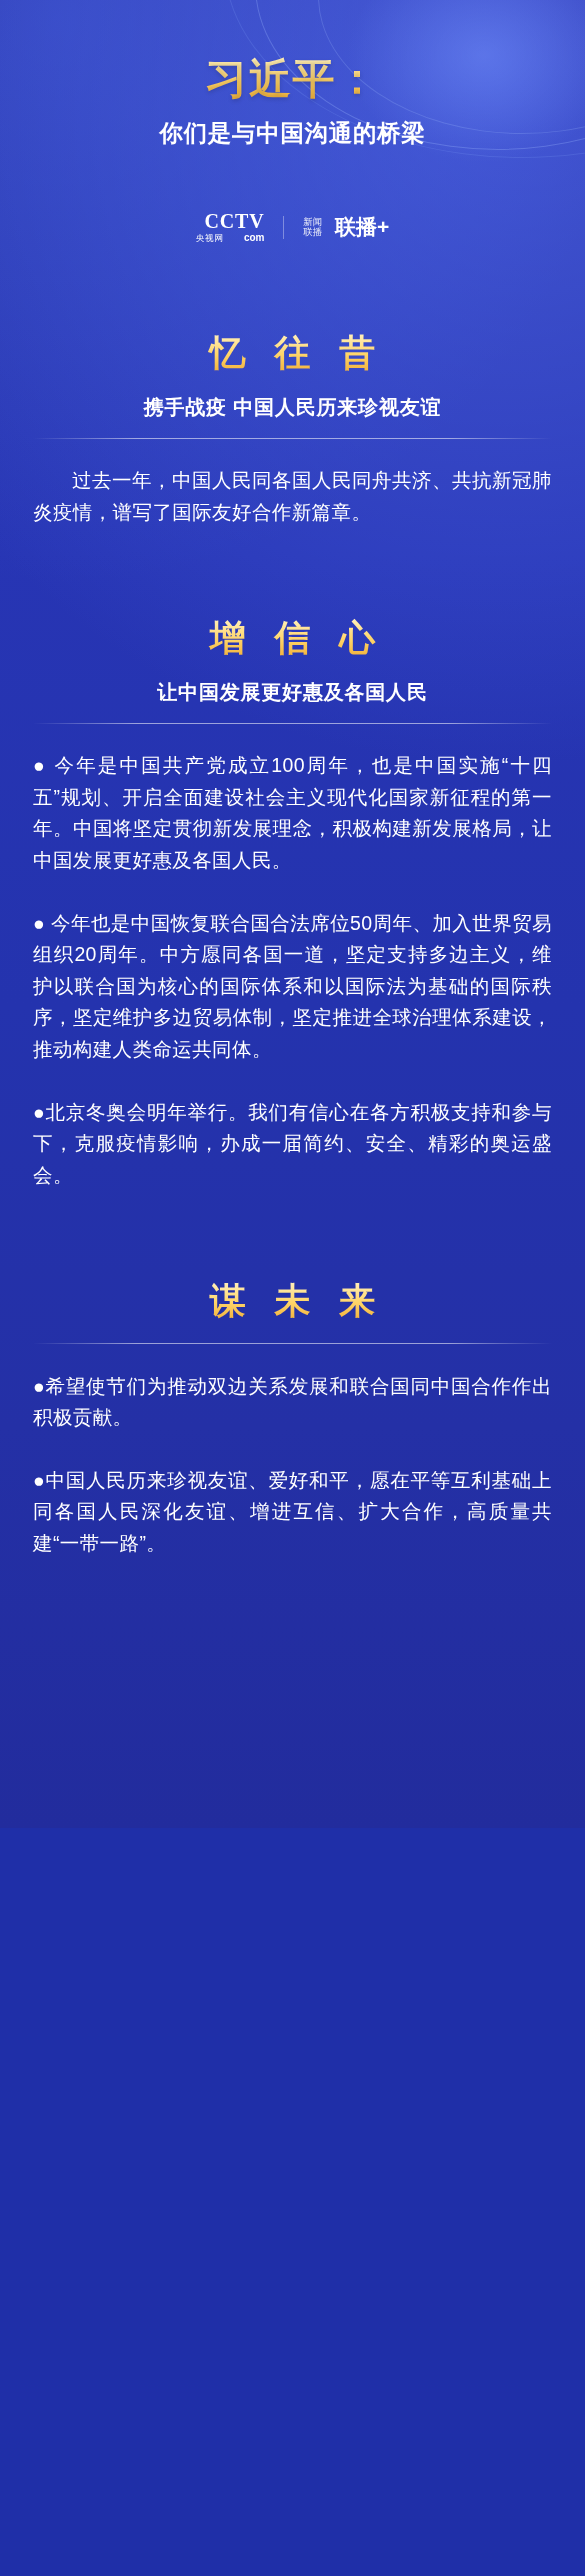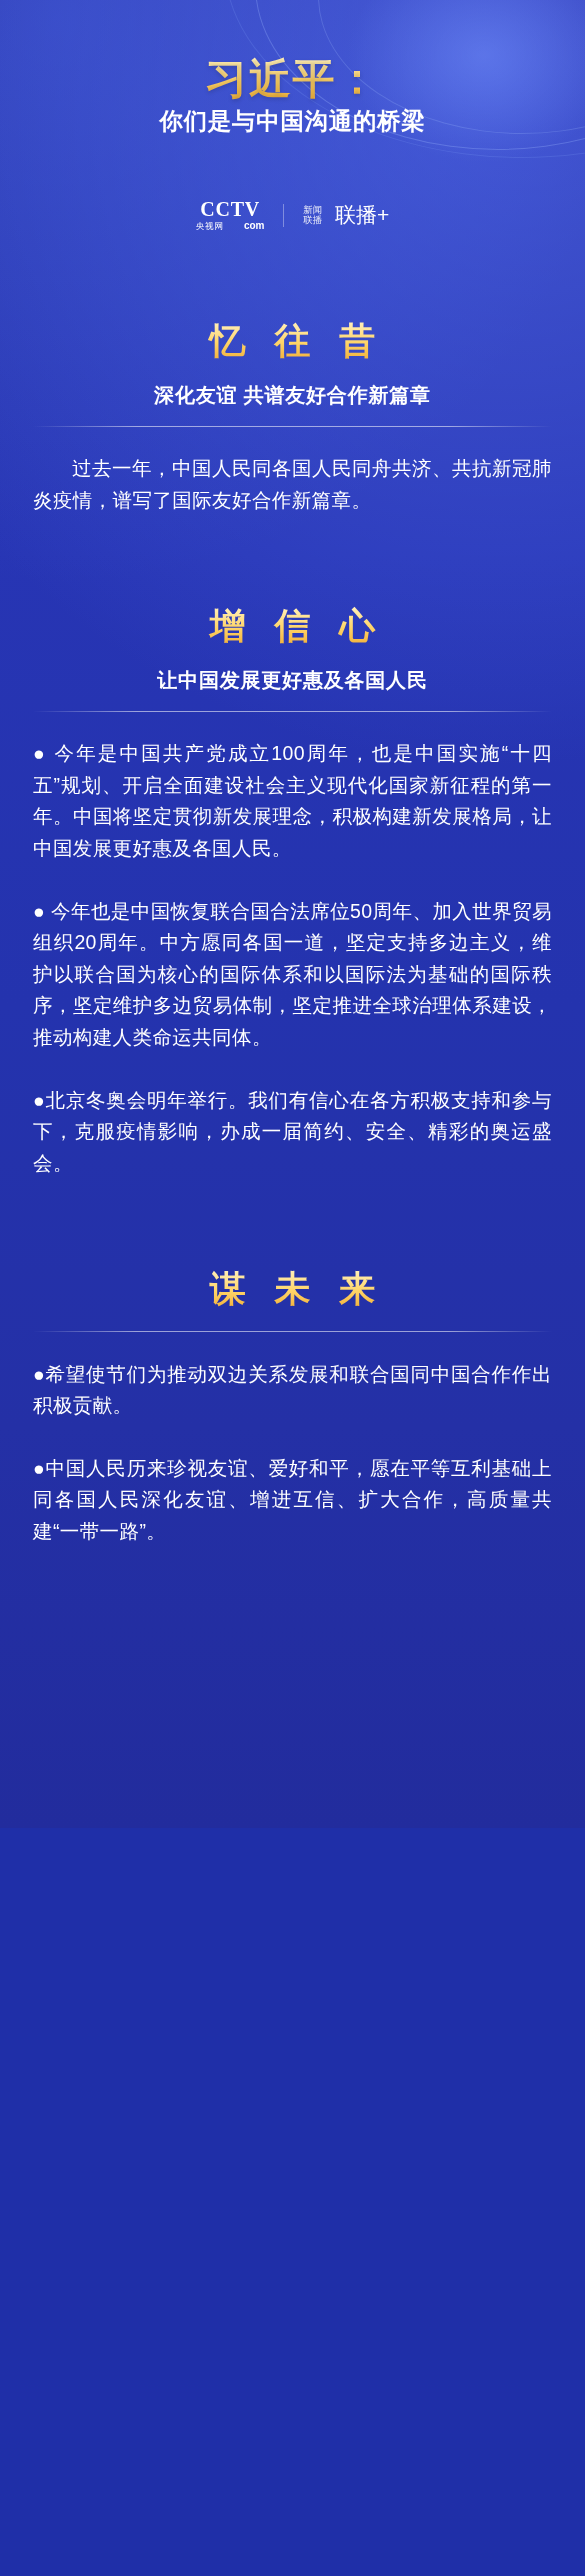--- a/index.html
+++ b/index.html
@@ -62,36 +62,36 @@
     text-align: center;
     line-height: 1.15;
     margin: 7.8px 0 0 0;
     text-shadow: 0 1.6px 4.7px rgba(0,0,0,0.15);
   }
   .sub-title {
     font-size: 23.4px;
     font-weight: bold;
     color: #ffffff;
     text-align: center;
-    margin-top: 2px;
+    margin-top: 14px;
     letter-spacing: 0.8px;
   }
 
   
   .logo-row {
     display: flex;
     align-items: center;
     justify-content: center;
     gap: 19px;
     margin-top: 62px;
   }
   .cctv-logo {
     display: flex;
     flex-direction: column;
-    align-items: center;
+    align-items: flex-end;
     line-height: 1;
   }
   .cctv-logo .cctv-main {
     font-family: "Liberation Serif", serif;
     font-size: 20px;
     font-weight: bold;
     color: #ffffff;
     letter-spacing: 0.8px;
   }
   .cctv-sub-row {
@@ -123,21 +123,21 @@
   }
   .lianbo-cn {
     font-size: 9.4px;
     color: #ffffff;
     line-height: 1.1;
     text-align: center;
     opacity: 0.9;
   }
   .lianbo-main {
     font-size: 21px;
-    font-weight: normal;
+    font-weight: bold;
     color: #ffffff;
     letter-spacing: 0px;
   }
 
   
   .section {
     padding: 0 33px;
     margin-top: 86px;
   }
   .sec-title {
@@ -218,21 +218,21 @@
       <span class="lianbo-cn">
         <span>新闻</span><br>
         <span>联播</span>
       </span>
       <span class="lianbo-main">联播+</span>
     </div>
   </div>
 
   <div class="section">
     <div class="sec-title">忆 往 昔</div>
-    <div class="sec-sub">深化友谊 共谱友好合作新篇章</div>
+    <div class="sec-sub">携手战疫 中国人民历来珍视友谊</div>
     <div class="rule"></div>
     <p class="body-text indent">过去一年，中国人民同各国人民同舟共济、共抗新冠肺炎疫情，谱写了国际友好合作新篇章。</p>
   </div>
 
   <div class="section">
     <div class="sec-title">增 信 心</div>
     <div class="sec-sub">让中国发展更好惠及各国人民</div>
     <div class="rule"></div>
     <p class="bullet-item">● 今年是中国共产党成立100周年，也是中国实施“十四五”规划、开启全面建设社会主义现代化国家新征程的第一年。中国将坚定贯彻新发展理念，积极构建新发展格局，让中国发展更好惠及各国人民。</p>
     <p class="bullet-item">● 今年也是中国恢复联合国合法席位50周年、加入世界贸易组织20周年。中方愿同各国一道，坚定支持多边主义，维护以联合国为核心的国际体系和以国际法为基础的国际秩序，坚定维护多边贸易体制，坚定推进全球治理体系建设，推动构建人类命运共同体。</p>

